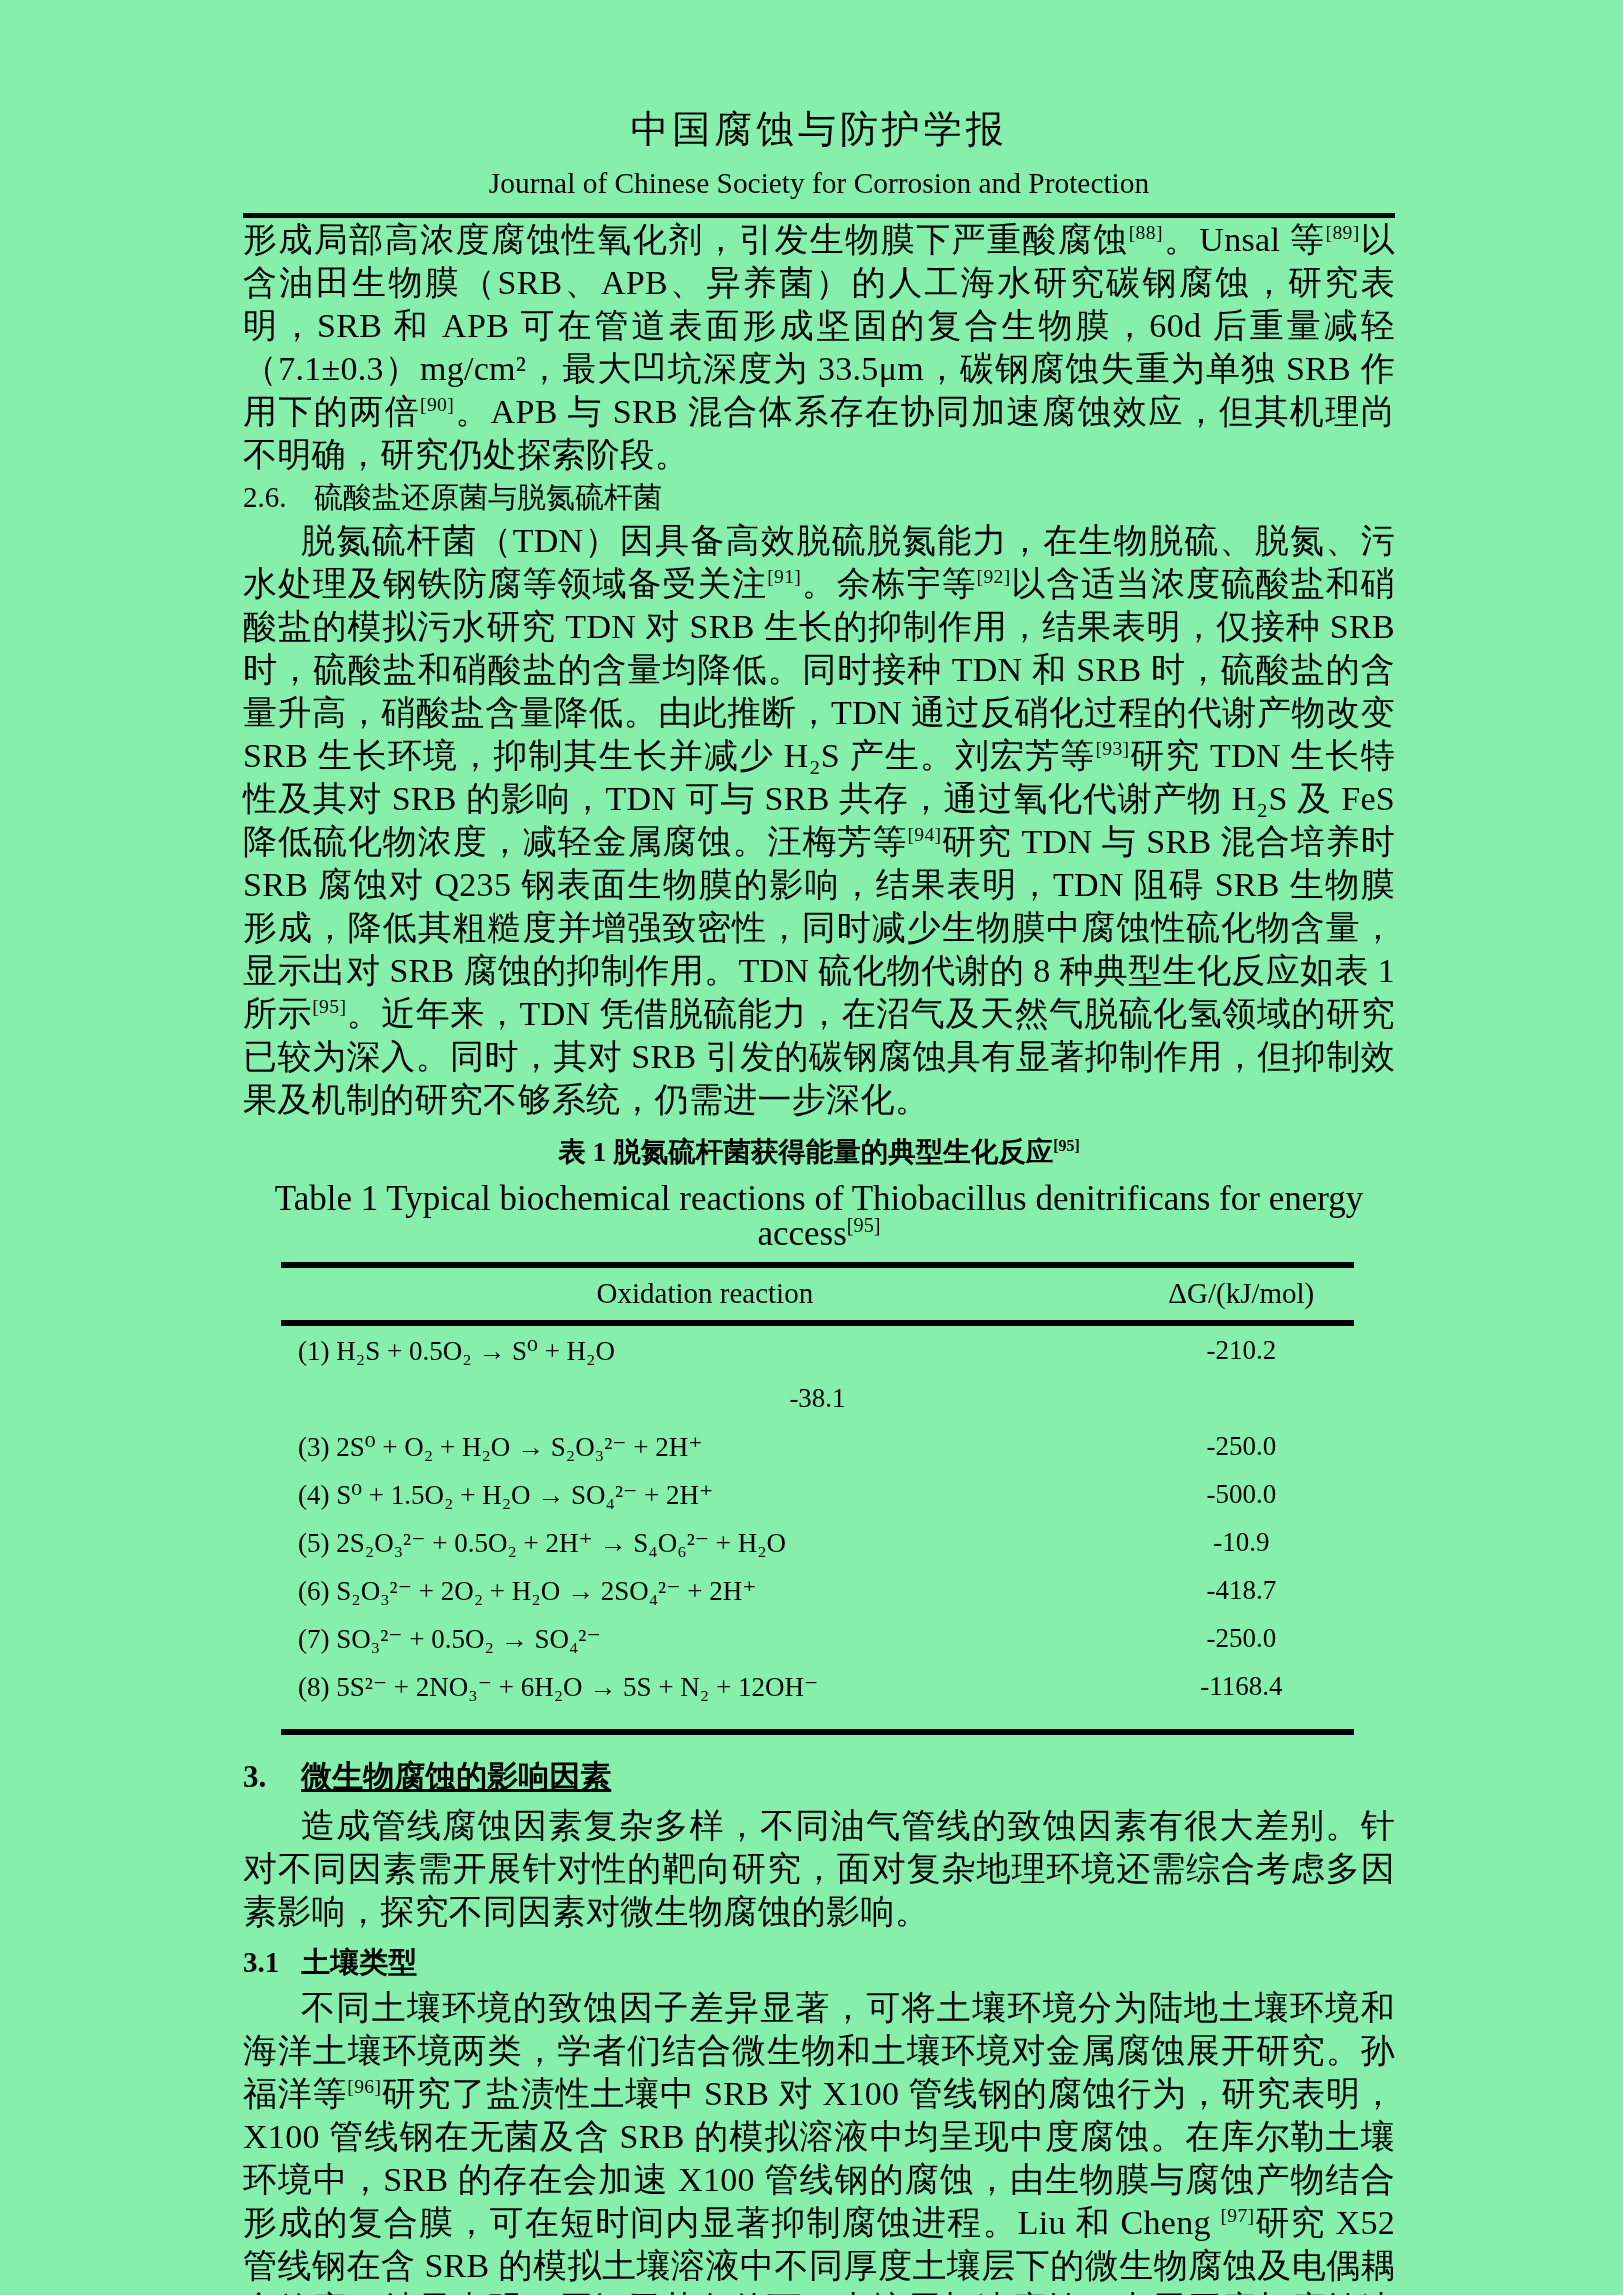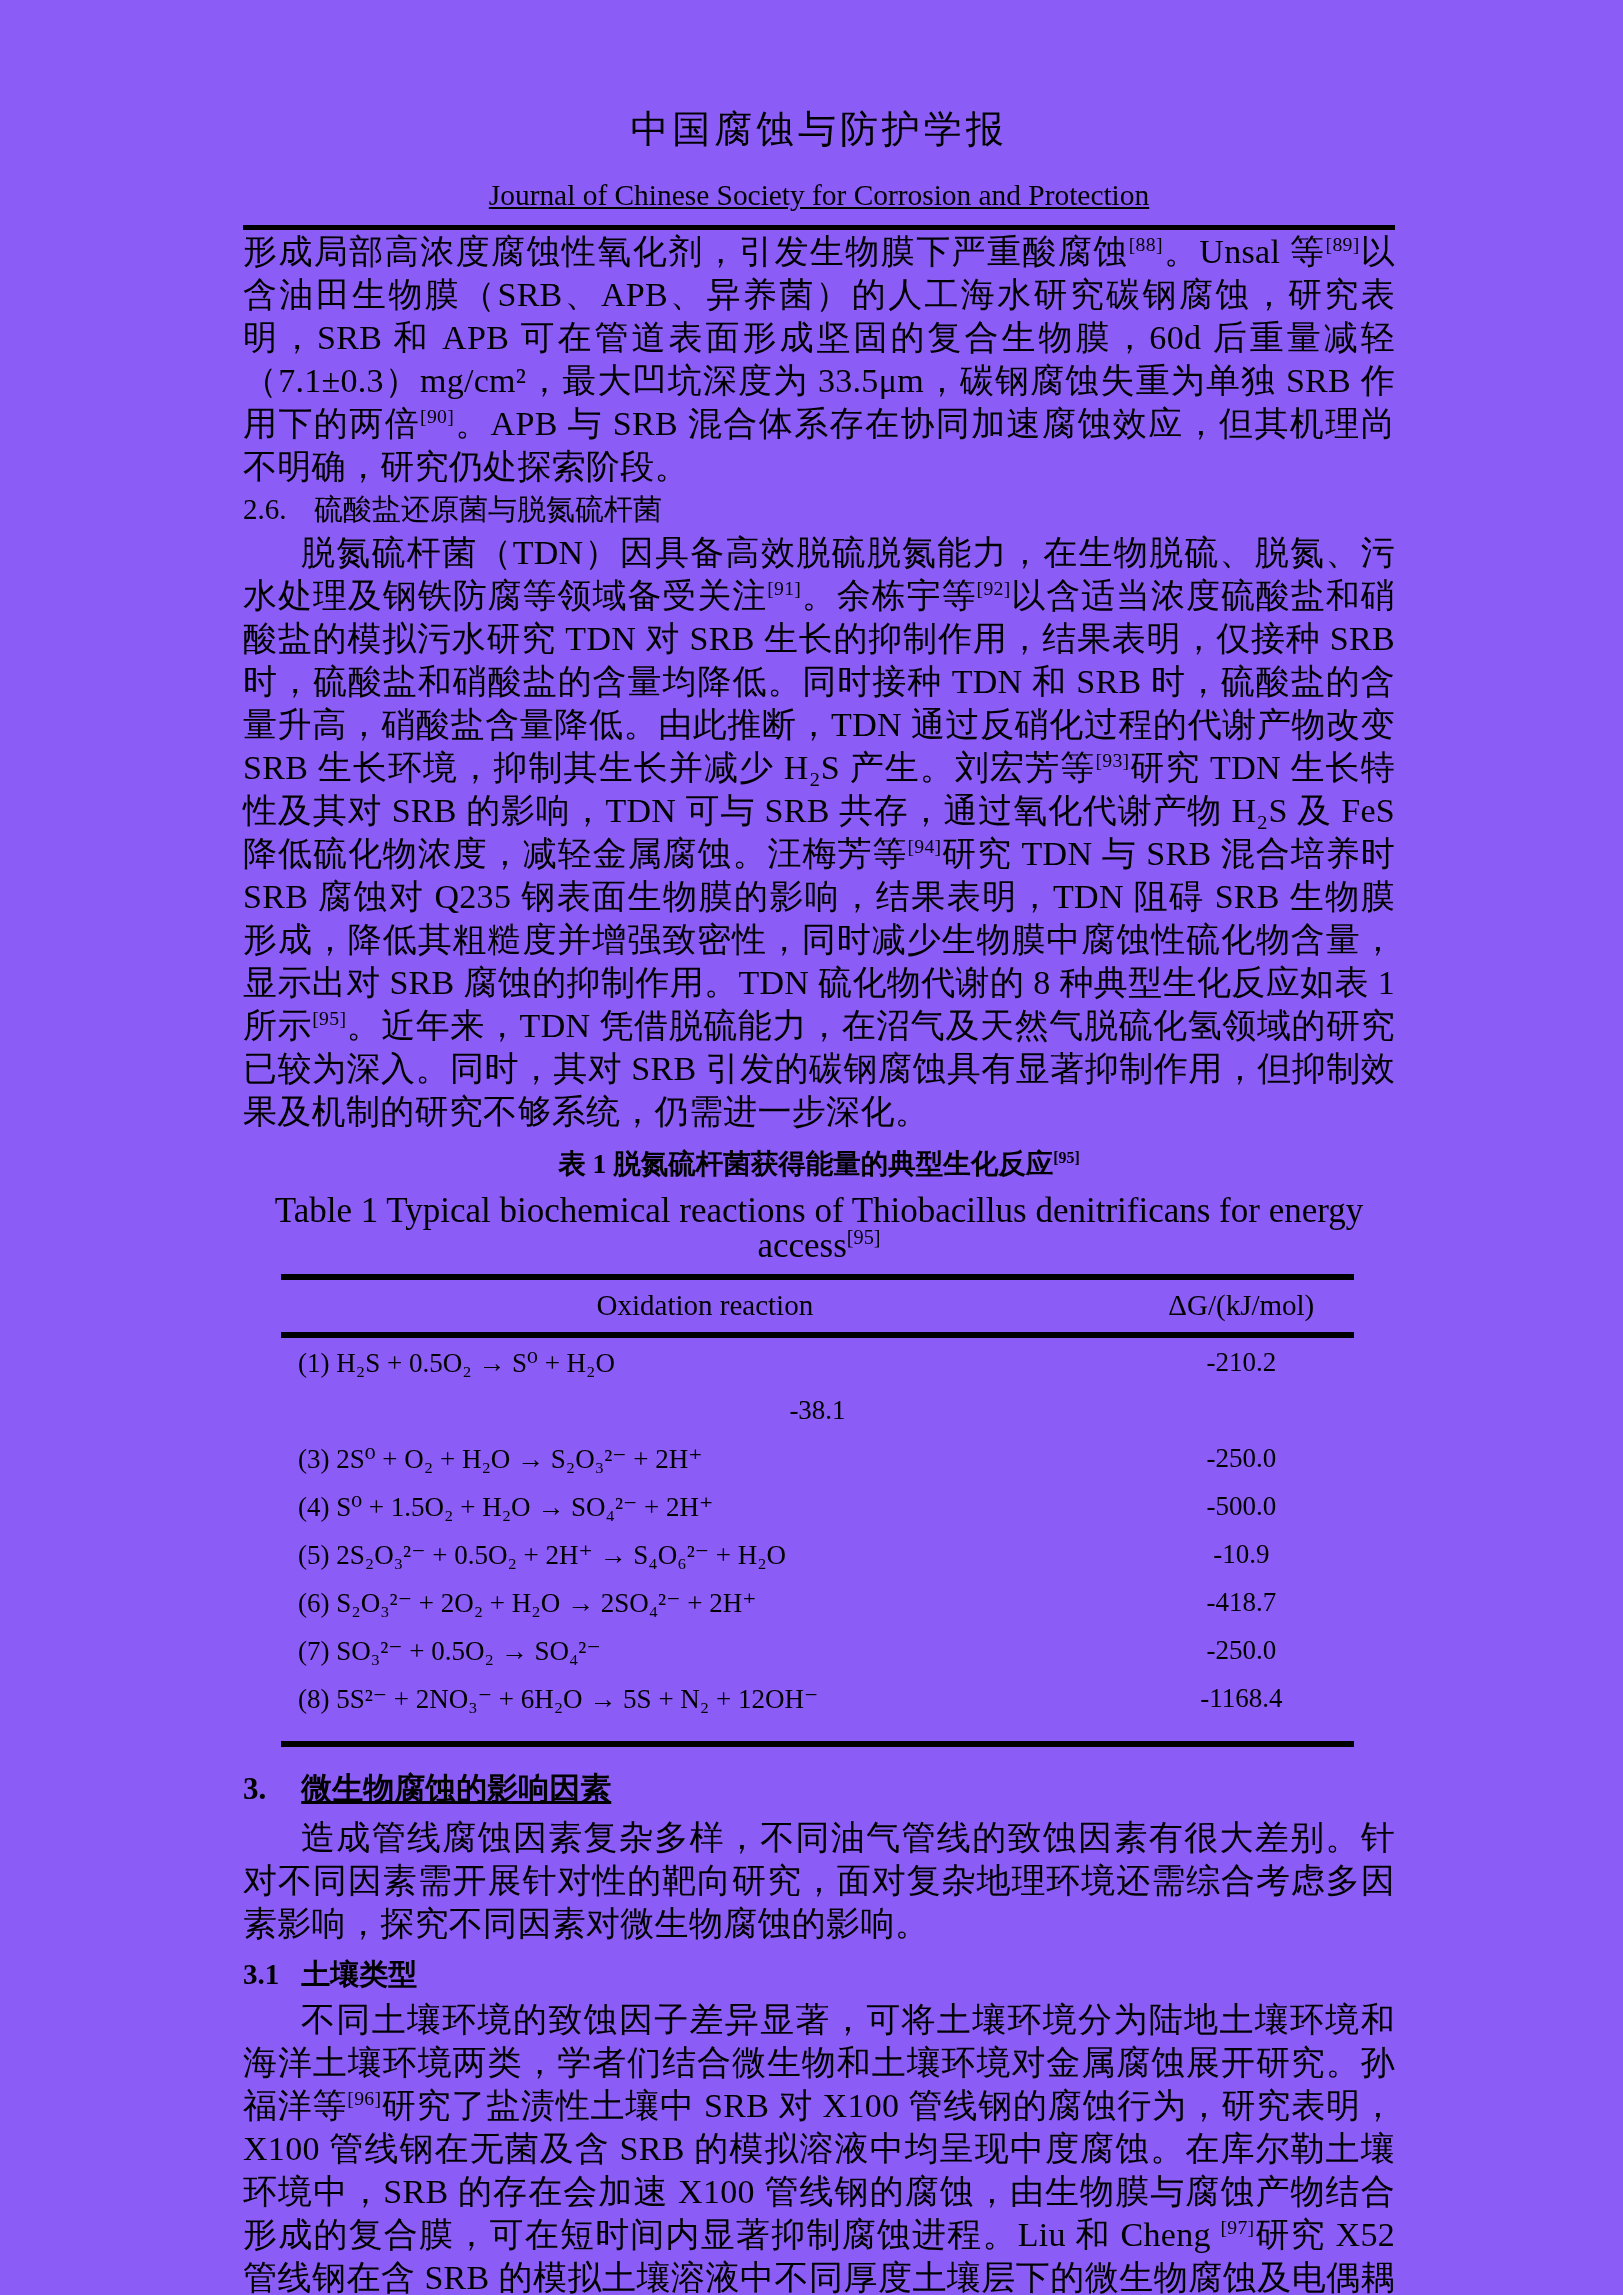--- a/index.html
+++ b/index.html
@@ -1,28 +1,28 @@
 <!DOCTYPE html>
 <html lang="zh" style="font-size:10.5px"><head>
 <meta charset="utf-8">
 <style>
   html,body{margin:0;padding:0;background:#888;}
   .page{
     position:relative;
     width:1623px;height:2295px;
-    background:#8b5cf6;color:#000000;
+    background:#86efac;color:#000000;
     font-family:"Liberation Serif","DejaVu Serif",serif;
     overflow:hidden;
   }
   .content{margin-left:243px;width:1152px;}
   .jtitle{
     padding-top:103px;text-align:center;
     font-size:38px;letter-spacing:3.9px;font-weight:400;line-height:52px;
   }
-  .jsub{text-align:center;font-size:29.4px;line-height:38px;margin-top:21px;text-decoration:underline;}
+  .jsub{text-align:center;font-size:29.4px;line-height:38px;margin-top:9px;}
   .hrule{height:5.9px;background:#000;margin-top:10.5px;}
   p.body{
     font-size:34px;line-height:43px;text-align:justify;
     margin:0;letter-spacing:0.3px;
   }
   p.indent{text-indent:58px;}
   .sec{display:flex;align-items:baseline;}
   .sec .num{flex:0 0 auto;}
   .sec26{font-size:29px;line-height:43px;font-weight:400;}
   .sec26 .title{margin-left:27.5px;}

